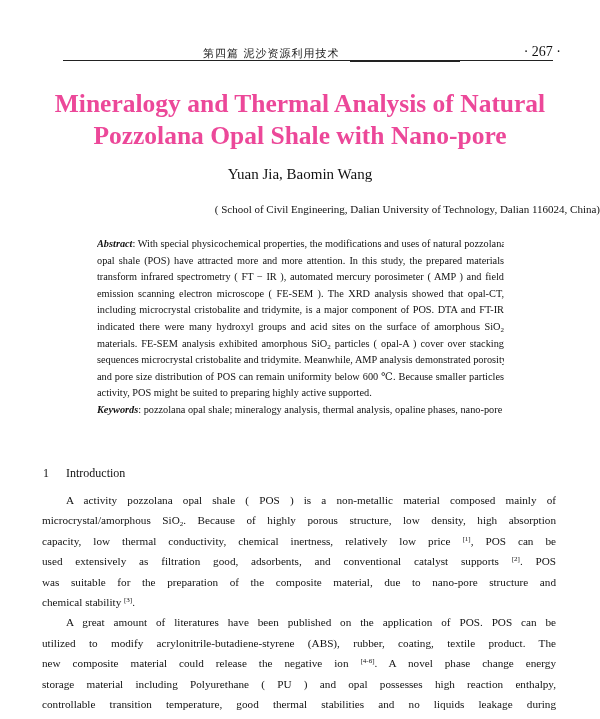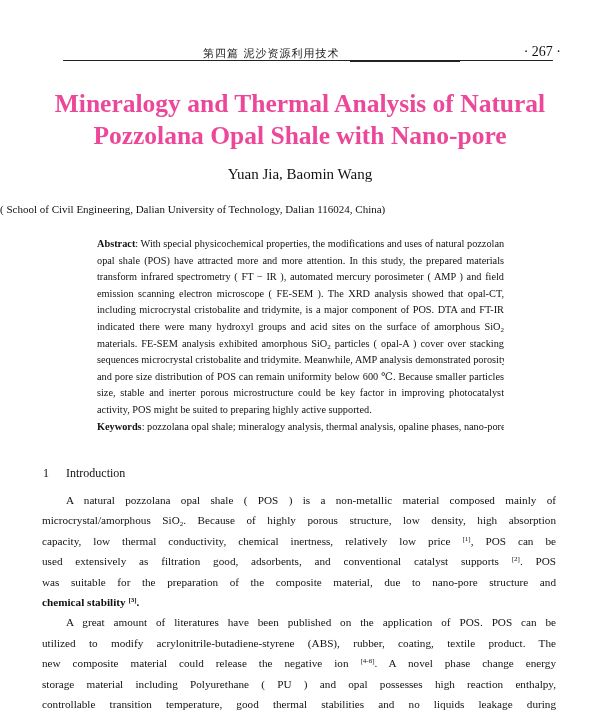--- a/index.html
+++ b/index.html
@@ -23,41 +23,41 @@
   .header-rule.thick { left: 350px; width: 111px; height: 2px; top: 60px; }
   .title {
     position: absolute; top: 88px; left: 40px; width: 520px; text-align: center;
     font-weight: bold; font-size: 25.5px; line-height: 32px; color: #ec4899;
   }
   .authors {
     position: absolute; top: 166px; left: 0; width: 600px; text-align: center;
     font-size: 15px; color: #111;
   }
   .affiliation {
-    position: absolute; top: 203px; left: 0; width: 600px; text-align: left;
+    position: absolute; top: 203px; left: 0; width: 600px; text-align: right;
     font-size: 11px; color: #111;
   }
   .abstract {
     position: absolute; top: 236px; left: 97px; width: 407px;
     font-size: 10.3px; line-height: 16.6px; text-align: justify; color: #111;
   }
   .abstract .line { display: block; text-align: justify; text-align-last: justify; white-space: nowrap; overflow: hidden; height: 16.6px; }
   .abstract .line.last { text-align-last: left; }
-  .bold { font-weight: bold; }
+  .bold { font-weight: bold; font-style: italic; }
   .section-heading {
     position: absolute; top: 466px; left: 43px; font-size: 12px; color: #111;
   }
   .section-heading .num { display: inline-block; width: 20px; }
   .body-text {
     position: absolute; top: 490px; left: 42px; width: 514px;
     font-size: 11.2px; line-height: 20.4px; color: #111;
   }
   .body-text .line { display: block; text-align: justify; text-align-last: justify; white-space: nowrap; overflow: hidden; height: 20.4px; }
   .body-text .line.indent { padding-left: 24px; }
-  .body-text .line.last { text-align-last: left; font-weight: bold; }
+  .body-text .line.last { text-align-last: left; }
   sup { font-size: 7px; vertical-align: 4px; line-height: 0; }
   sub { font-size: 7px; vertical-align: -2px; line-height: 0; }
 </style>
 </head>
 <body>
 
 <div class="header">
   <span class="header-title">第四篇  泥沙资源利用技术</span>
   <span class="page-number">· 267 ·</span>
 </div>
@@ -75,32 +75,31 @@
 <div class="abstract">
   <span class="line"><span class="bold">Abstract</span><span>: With special physicochemical properties, the modifications and uses of natural pozzolana</span></span>
   <span class="line">opal shale (POS) have attracted more and more attention. In this study, the prepared materials</span>
   <span class="line">transform infrared spectrometry ( FT − IR ), automated mercury porosimeter ( AMP ) and field</span>
   <span class="line">emission scanning electron microscope ( FE-SEM ). The XRD analysis showed that opal-CT,</span>
   <span class="line">including microcrystal cristobalite and tridymite, is a major component of POS. DTA and FT-IR</span>
   <span class="line"><span>indicated there were many hydroxyl groups and acid sites on the surface of amorphous SiO</span><sub>2</sub></span>
   <span class="line"><span>materials. FE-SEM analysis exhibited amorphous SiO</span><sub>2</sub><span> particles ( opal-A ) cover over stacking</span></span>
   <span class="line">sequences microcrystal cristobalite and tridymite. Meanwhile, AMP analysis demonstrated porosity</span>
   <span class="line">and pore size distribution of POS can remain uniformity below 600 ℃. Because smaller particles</span>
-  <span class="line">size, stable and inerter porous microstructure could be key factor in improving photocatalyst</span>
   <span class="line last">activity, POS might be suited to preparing highly active supported.</span>
   <span class="line last"><span class="bold">Keywords</span><span>: pozzolana opal shale; mineralogy analysis, thermal analysis, opaline phases, nano-pore</span></span>
 </div>
 
 <div class="section-heading">
   <span class="num">1</span>
   <span>Introduction</span>
 </div>
 
 <div class="body-text">
-  <span class="line indent">A natural pozzolana opal shale ( POS ) is a non-metallic material composed mainly of</span>
+  <span class="line indent">A activity pozzolana opal shale ( POS ) is a non-metallic material composed mainly of</span>
   <span class="line"><span>microcrystal/amorphous SiO</span><sub>2</sub><span>. Because of highly porous structure, low density, high absorption</span></span>
   <span class="line"><span>capacity, low thermal conductivity, chemical inertness, relatively low price </span><sup>[1]</sup><span>, POS can be</span></span>
   <span class="line"><span>used extensively as filtration good, adsorbents, and conventional catalyst supports </span><sup>[2]</sup><span>. POS</span></span>
   <span class="line">was suitable for the preparation of the composite material, due to nano-pore structure and</span>
   <span class="line last"><span>chemical stability </span><sup>[3]</sup><span>.</span></span>
   <span class="line indent">A great amount of literatures have been published on the application of POS. POS can be</span>
   <span class="line">utilized to modify acrylonitrile-butadiene-styrene (ABS), rubber, coating, textile product. The</span>
   <span class="line"><span>new composite material could release the negative ion </span><sup>[4-6]</sup><span>. A novel phase change energy</span></span>
   <span class="line">storage material including Polyurethane ( PU ) and opal possesses high reaction enthalpy,</span>
   <span class="line">controllable transition temperature, good thermal stabilities and no liquids leakage during</span>

